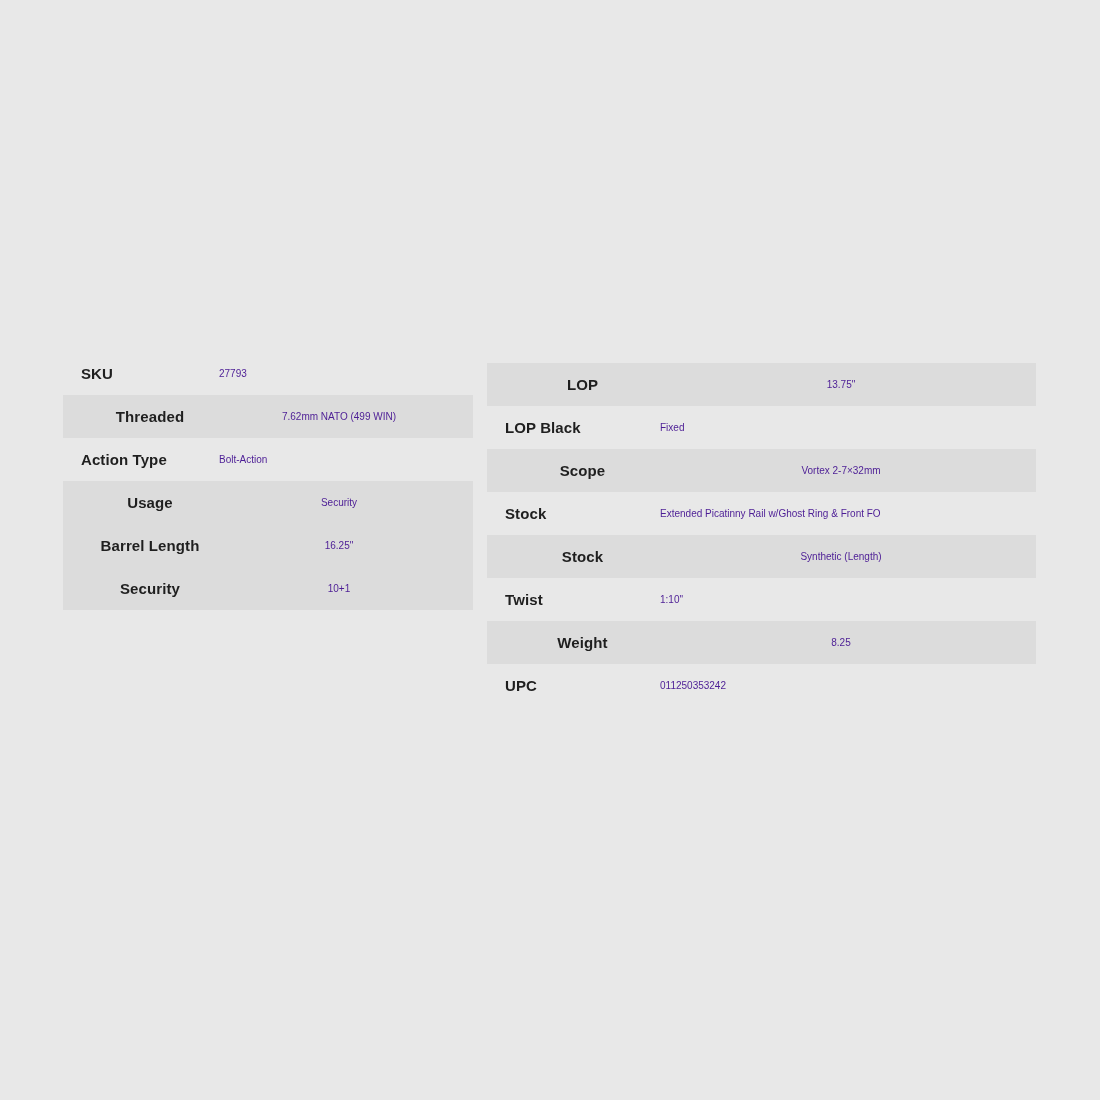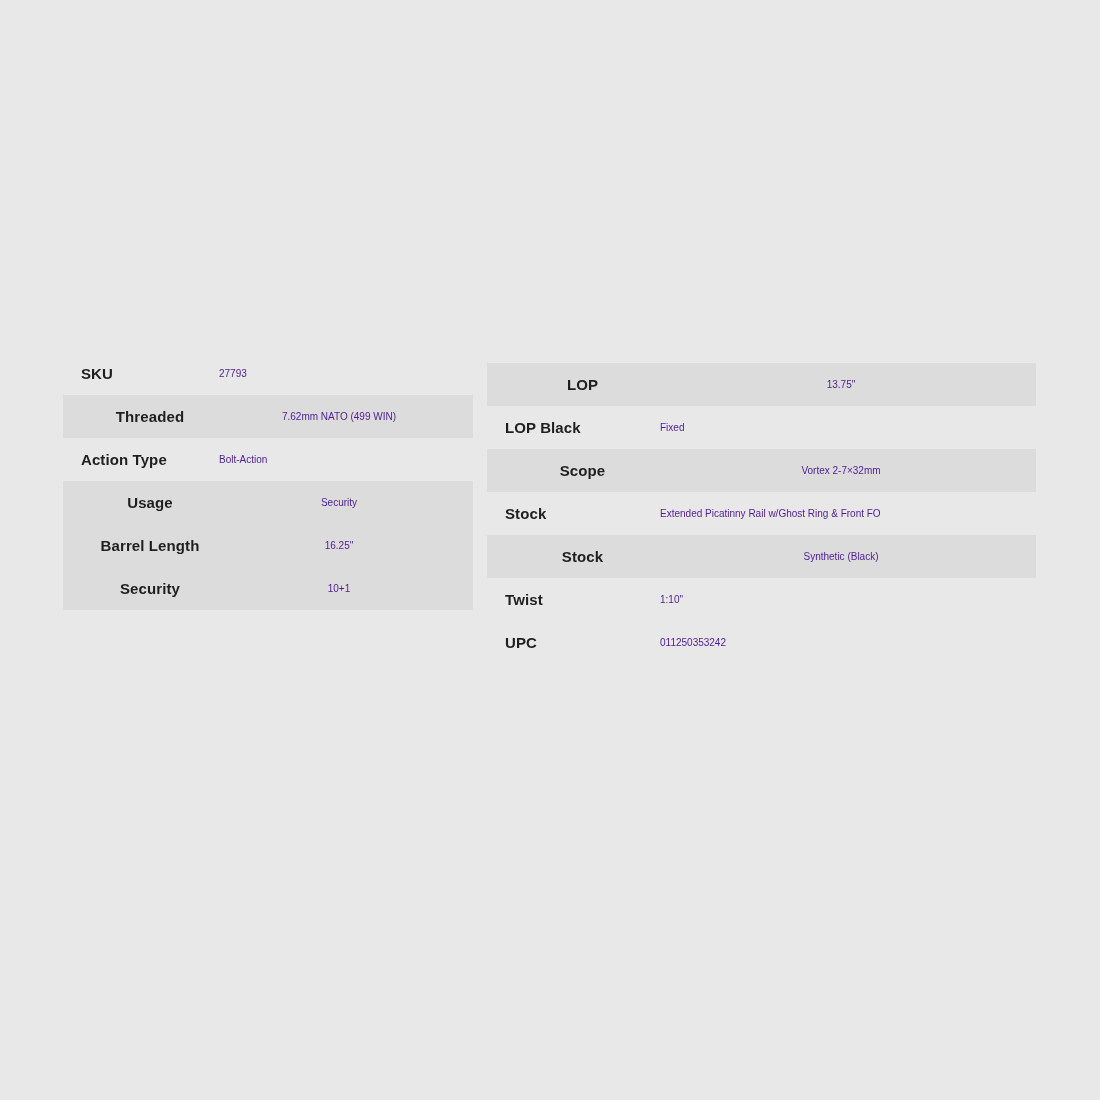--- a/index.html
+++ b/index.html
@@ -116,25 +116,29 @@
         <tr class="alt">
           <td class="label">Scope</td>
           <td class="value">Vortex 2-7×32mm</td>
         </tr>
         <tr>
           <td class="label">Stock</td>
           <td class="value">Extended Picatinny Rail w/Ghost Ring &amp; Front FO</td>
         </tr>
         <tr class="alt">
           <td class="label">Stock</td>
-          <td class="value">Synthetic (Black)</td>
+          <td class="value">Synthetic (Length)</td>
         </tr>
         <tr>
           <td class="label">Twist</td>
           <td class="value">1:10"</td>
+        </tr>
+        <tr class="alt">
+          <td class="label">Weight</td>
+          <td class="value">8.25</td>
         </tr>
         <tr>
           <td class="label">UPC</td>
           <td class="value">011250353242</td>
         </tr>
       </tbody>
   </table>
 </div>
 
 </body></html>

